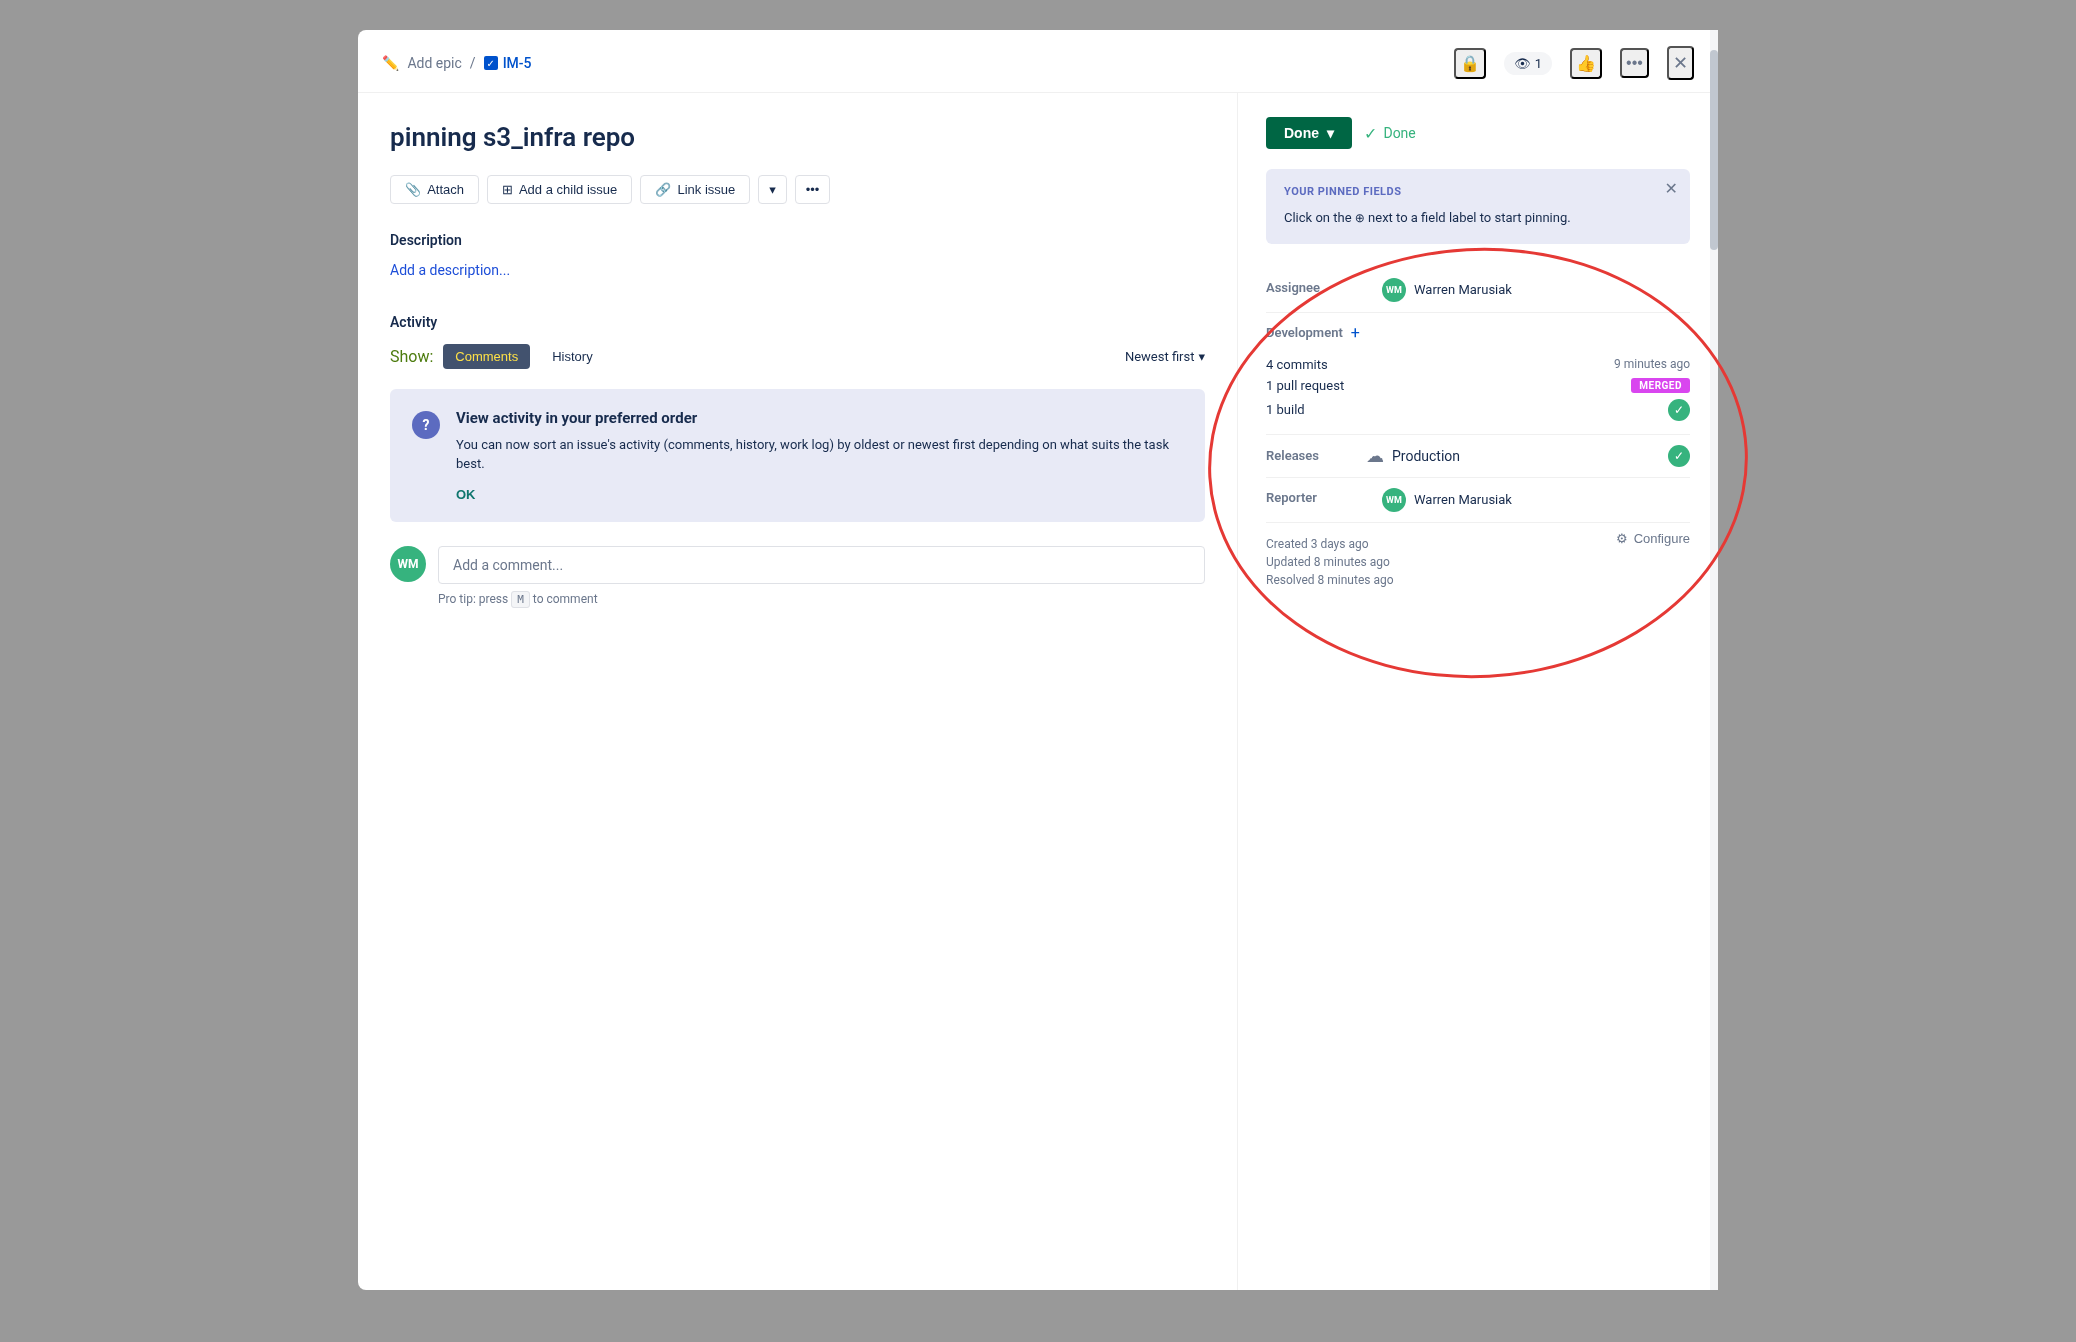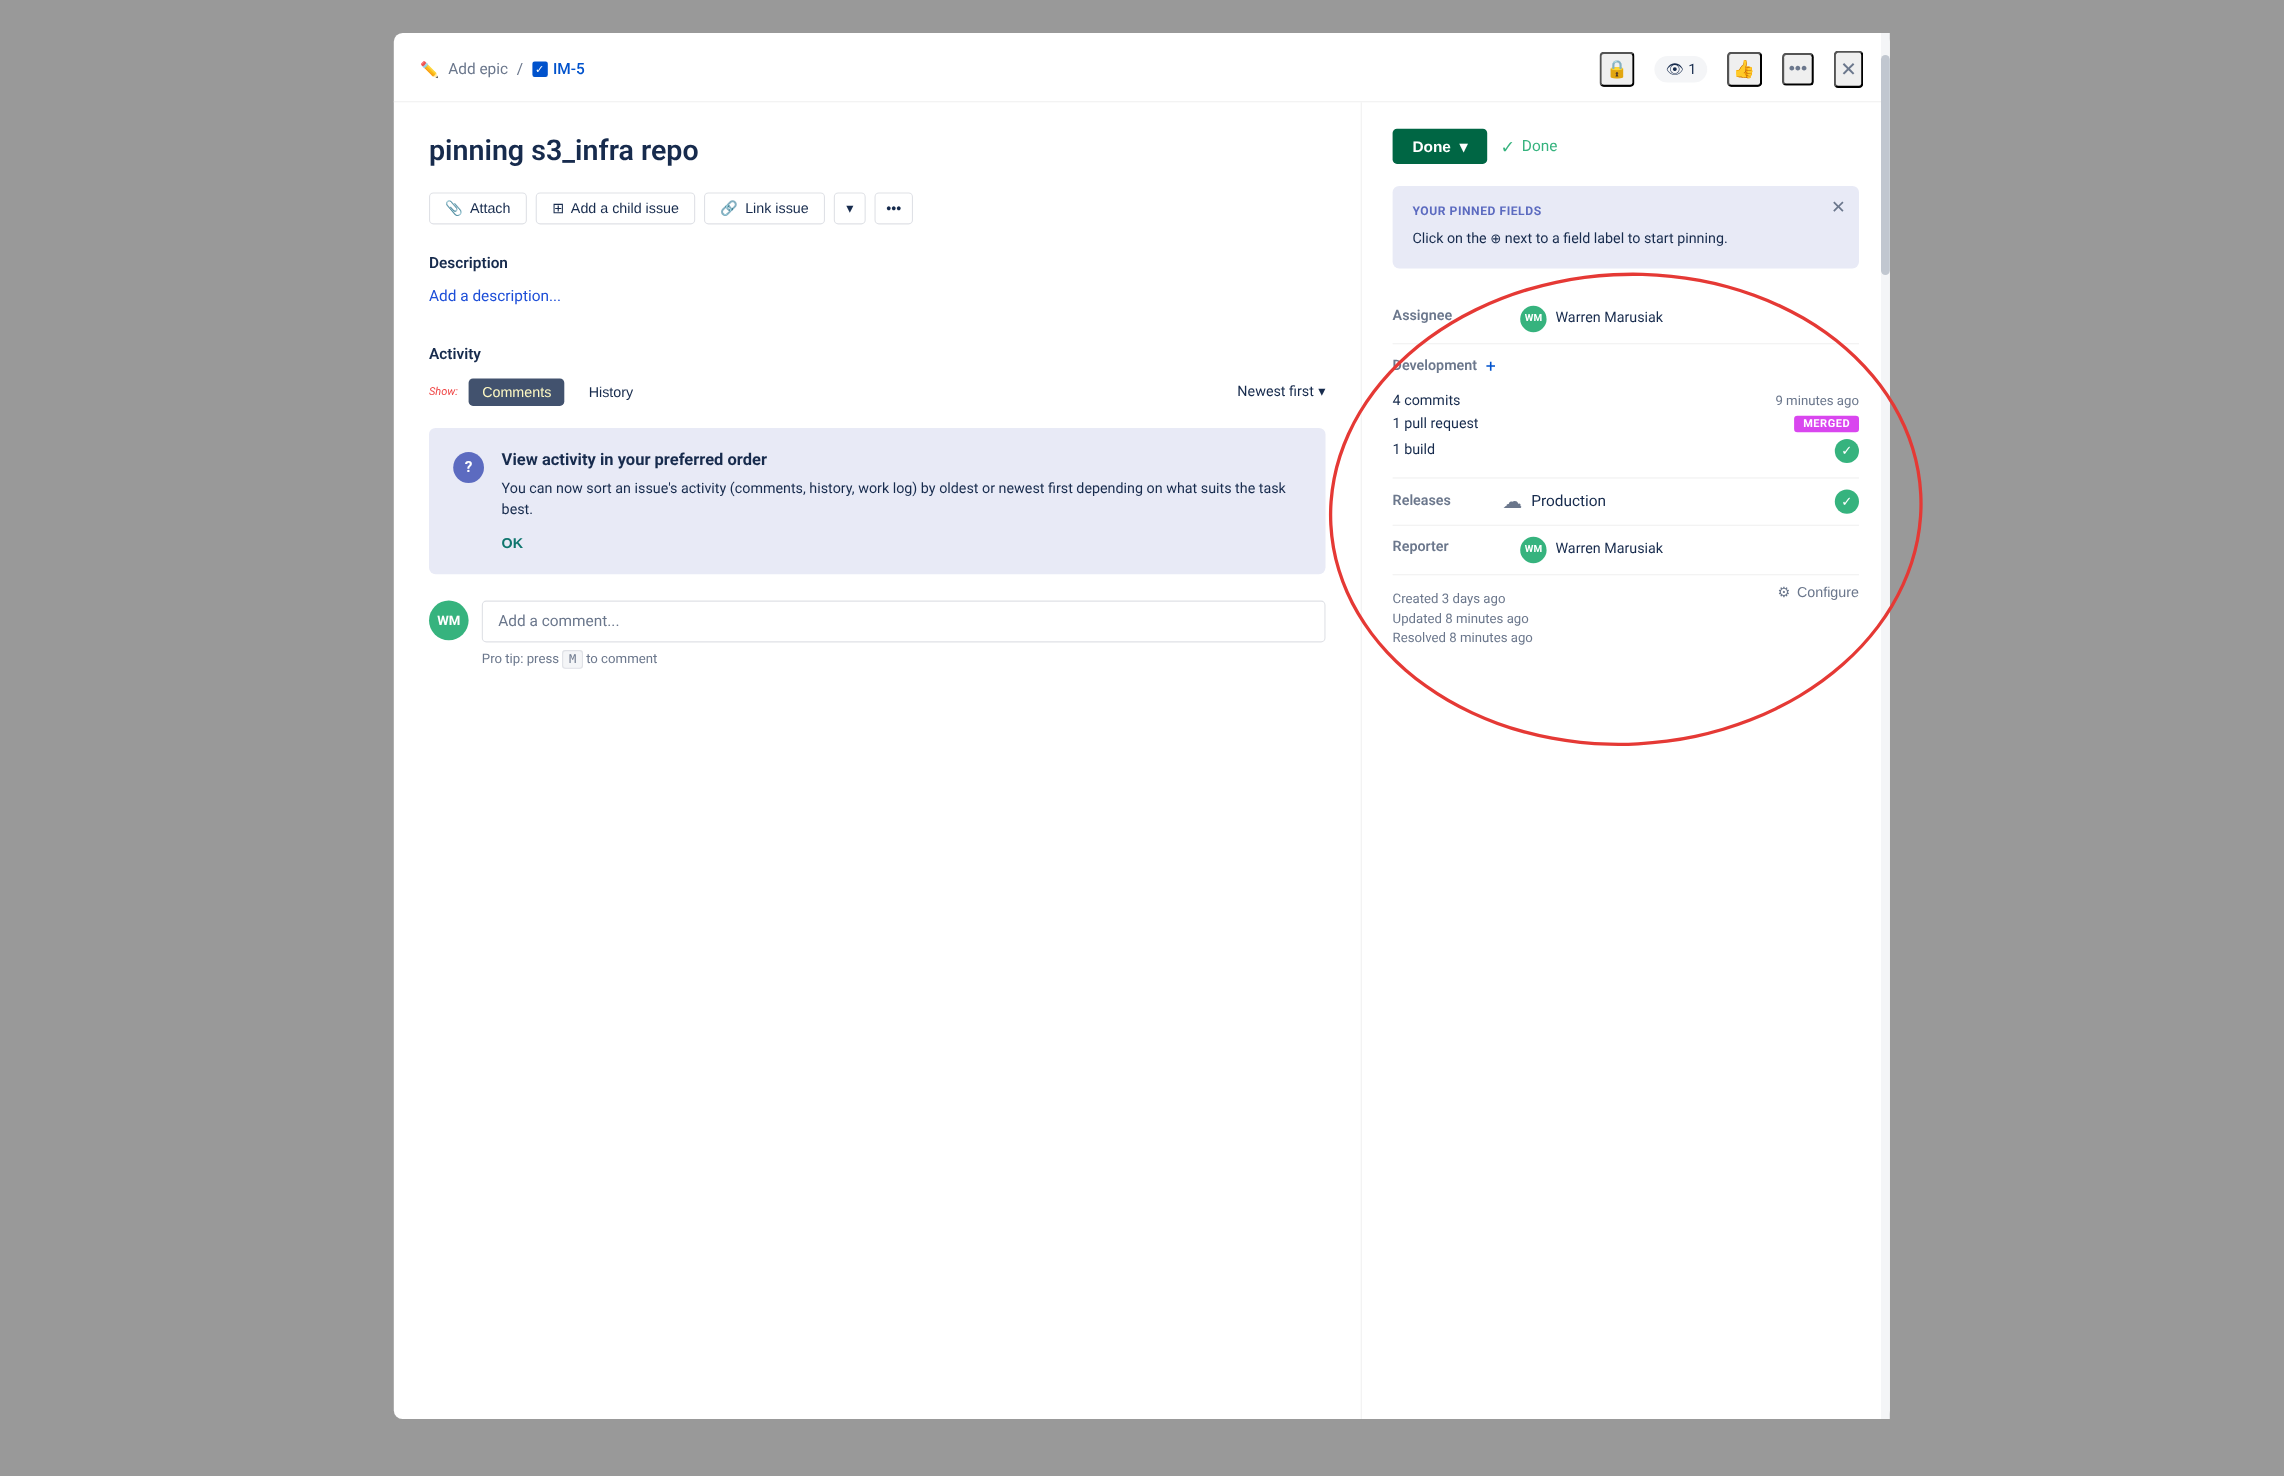--- a/index.html
+++ b/index.html
@@ -196,36 +196,35 @@
       margin-bottom: 20px;
     }
 
     .activity-show-left {
       display: flex;
       align-items: center;
       gap: 10px;
     }
 
     .show-label {
-      font-size: 10px;
-      color: #ef4444;
-      font-style: italic;
+      font-size: 16px;
+      color: #4d7c0f;
     }
 
     .show-btn {
       padding: 5px 12px;
       border-radius: 4px;
       border: none;
       font-size: 13px;
       cursor: pointer;
     }
 
     .show-btn.active {
       background: #42526e;
-      color: #fef9c3;
+      color: #fde047;
     }
 
     .show-btn.inactive {
       background: transparent;
       color: #172b4d;
     }
 
     .newest-first {
       display: flex;
       align-items: center;

